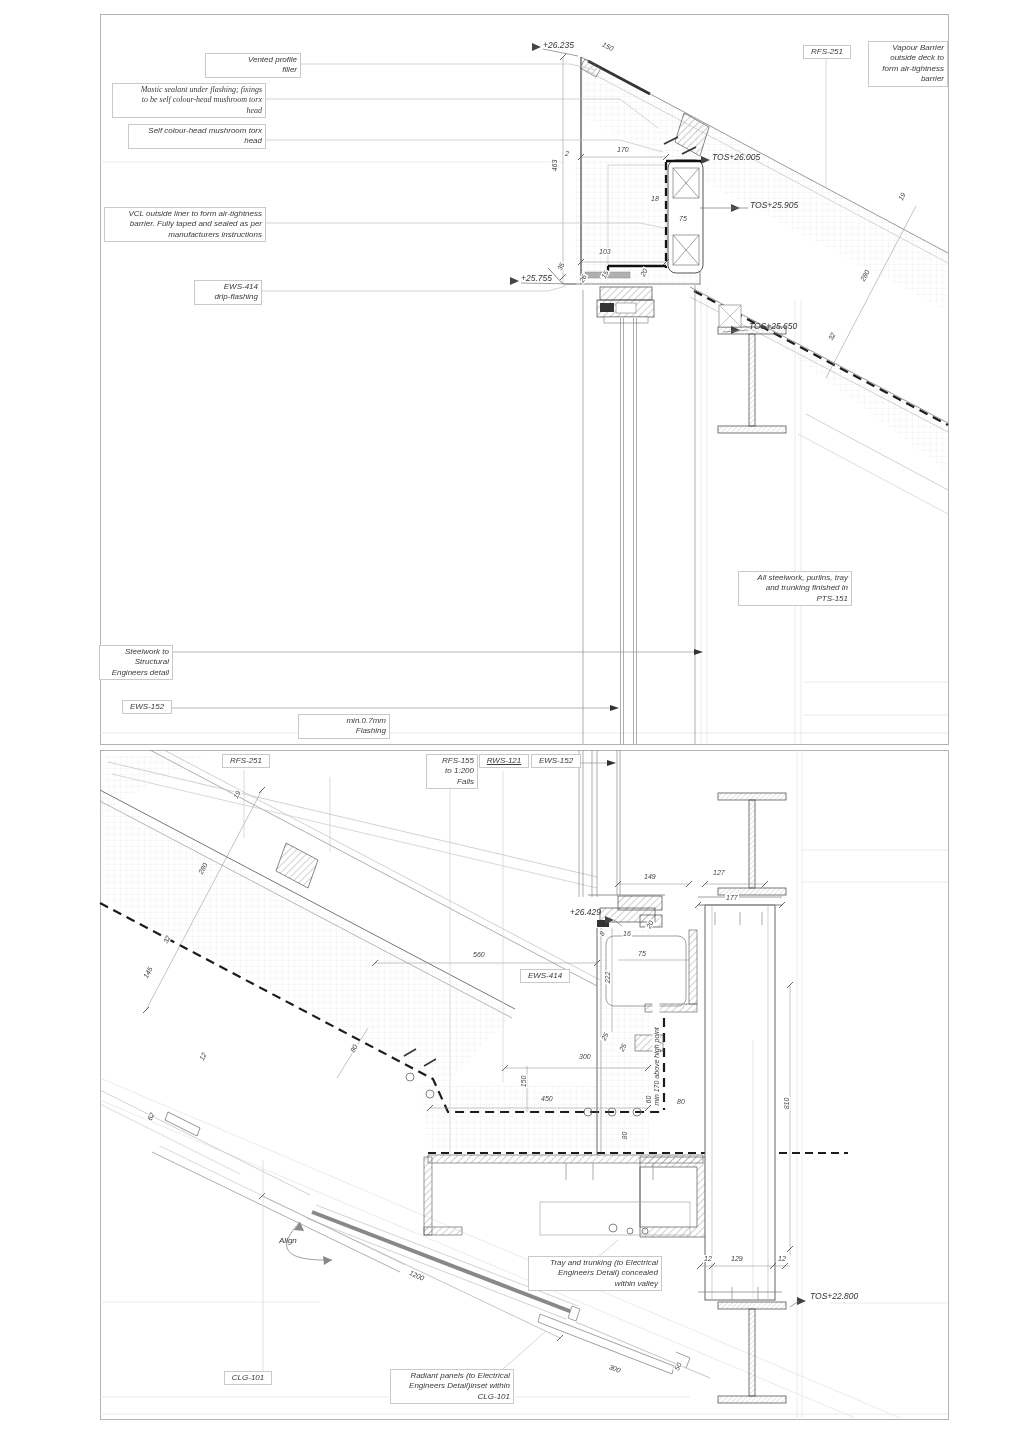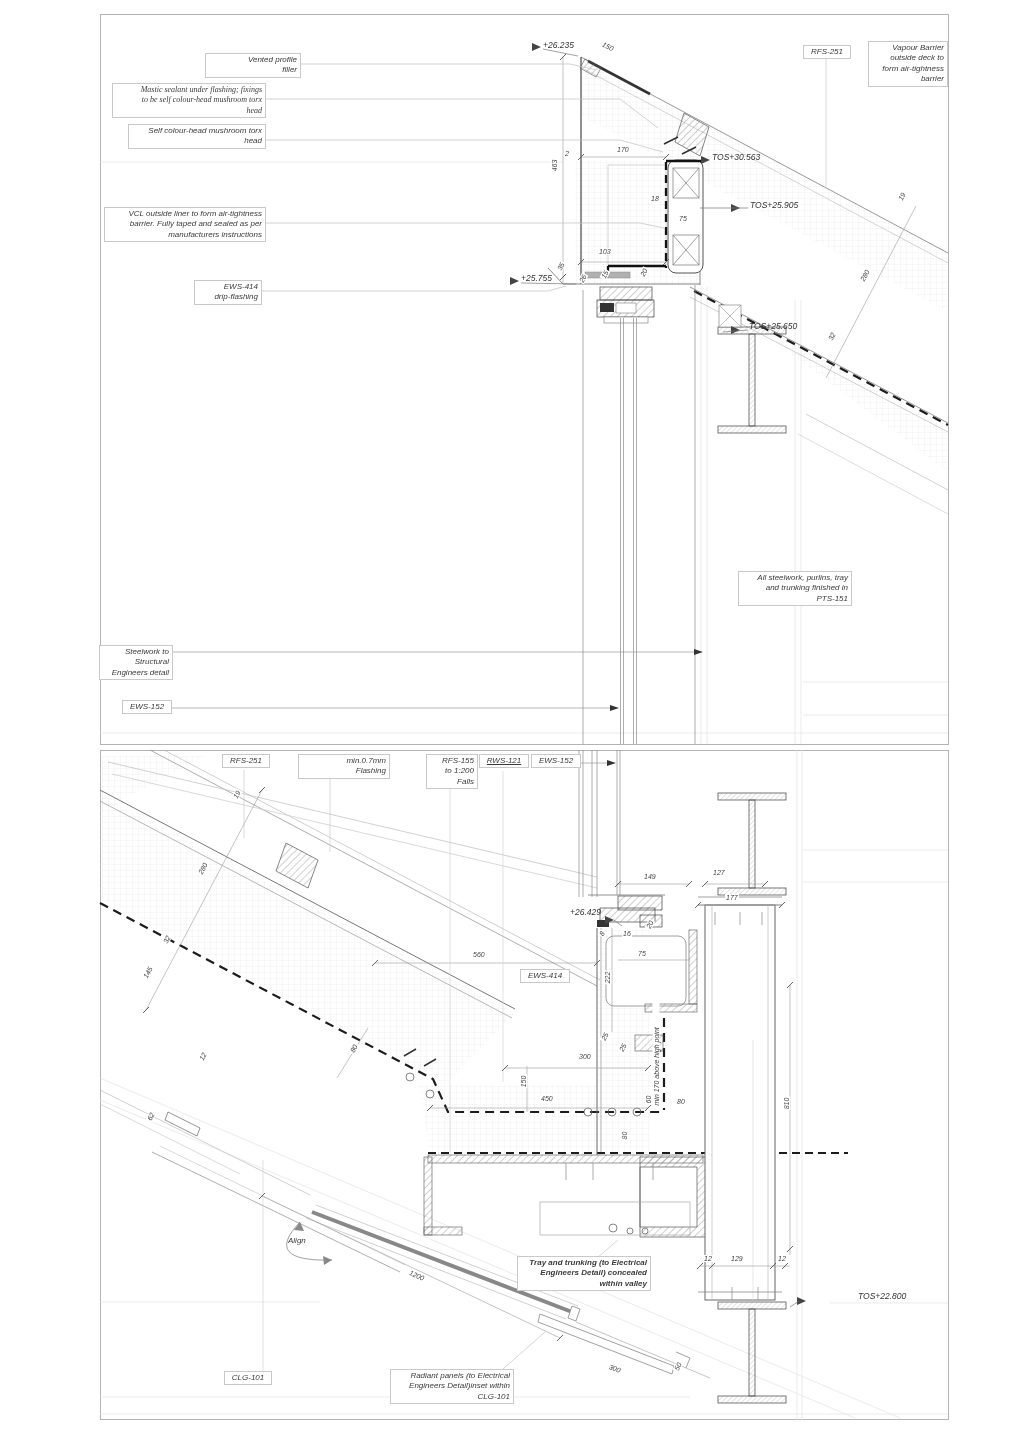--- a/index.html
+++ b/index.html
@@ -2,21 +2,21 @@
 <html><head>
 <meta charset="utf-8">
 <style>
   html,body{margin:0;padding:0;background:#fff;}
   #sheet{position:relative;width:1019px;height:1440px;background:#fff;overflow:hidden;
          font-family:"Liberation Sans",sans-serif;}
   svg{position:absolute;left:0;top:0;}
   .lbl{position:absolute;font:italic 8px/1.3 "Liberation Sans",sans-serif;color:#3a3a3a;
        background:#fff;border:1px solid #c9c9c9;padding:1px 3px;text-align:right;
        white-space:pre-line;}
-  .plain{border:none;background:transparent;margin-left:9px;}
+  .plain{border:none;background:transparent;}
   .lvl{position:absolute;font:italic 8.5px "Liberation Sans",sans-serif;color:#333;
        white-space:nowrap;background:transparent;}
   .dim{position:absolute;font:italic 7px "Liberation Sans",sans-serif;color:#444;
        white-space:nowrap;background:#fff;padding:0 1px;}
   .r28{transform:rotate(27.8deg);transform-origin:center;}
   .r25{transform:rotate(24deg);transform-origin:center;}
   .r22{transform:rotate(22deg);transform-origin:center;}
   .rm62{transform:rotate(-62deg);transform-origin:center;}
   .rm65{transform:rotate(-65deg);transform-origin:center;}
   .rm90{transform:rotate(-90deg);transform-origin:center;}
@@ -351,61 +351,61 @@
   <div class="lbl" style="left:803px;top:45px;width:40px;text-align:center;">RFS-251</div>
   <div class="lbl" style="left:868px;top:41px;width:72px;">Vapour Barrier
 outside deck to
 form air-tightness
 barrier</div>
   <div class="lbl" style="left:738px;top:571px;width:106px;">All steelwork, purlins, tray
 and trunking finished in
 PTS-151</div>
 
   <div class="lvl" style="left:543px;top:40px;">+26.235</div>
-  <div class="lvl" style="left:712px;top:152px;">TOS+30.563</div>
+  <div class="lvl" style="left:712px;top:152px;">TOS+26.005</div>
   <div class="lvl" style="left:750px;top:200px;">TOS+25.905</div>
   <div class="lvl" style="left:749px;top:321px;">TOS+25.650</div>
   <div class="lvl" style="left:521px;top:273px;text-align:center;">+25.755</div>
 
   <div class="dim r28" style="left:601px;top:43px;">150</div>
   <div class="dim" style="left:564px;top:150px;">2</div>
   <div class="dim rm90" style="left:548px;top:162px;">463</div>
   <div class="dim" style="left:616px;top:146px;">170</div>
   <div class="dim" style="left:650px;top:195px;">18</div>
   <div class="dim" style="left:678px;top:215px;">75</div>
   <div class="dim" style="left:598px;top:248px;">103</div>
   <div class="dim rm62" style="left:556px;top:263px;">35</div>
   <div class="dim rm62" style="left:578px;top:275px;">26</div>
   <div class="dim rm62" style="left:600px;top:271px;">15</div>
   <div class="dim rm62" style="left:639px;top:269px;">20</div>
   <div class="dim rm62" style="left:897px;top:193px;">19</div>
   <div class="dim rm62" style="left:858px;top:272px;">280</div>
   <div class="dim rm62" style="left:827px;top:333px;">32</div>
 
   <div class="lbl" style="left:222px;top:754px;width:40px;text-align:center;">RFS-251</div>
-  <div class="lbl" style="left:298px;top:754px;width:54px;padding-left:33px;">min.0.7mm
+  <div class="lbl" style="left:298px;top:714px;width:54px;padding-left:33px;">min.0.7mm
 Flashing</div>
   <div class="lbl" style="left:426px;top:754px;width:44px;">RFS-155
 to 1:200
 Falls</div>
   <div class="lbl" style="left:479px;top:754px;width:42px;text-align:center;text-decoration:underline;">RWS-121</div>
   <div class="lbl" style="left:531px;top:754px;width:42px;text-align:center;">EWS-152</div>
   <div class="lbl" style="left:520px;top:969px;width:42px;text-align:center;">EWS-414</div>
-  <div class="lbl" style="left:517px;top:1256px;width:126px;font-weight:bold;">Tray and trunking (to Electrical
+  <div class="lbl" style="left:528px;top:1256px;width:126px;">Tray and trunking (to Electrical
 Engineers Detail) concealed
 within valley</div>
   <div class="lbl" style="left:390px;top:1349px;width:116px;margin-top:20px;">Radiant panels (to Electrical
 Engineers Detail)inset within
 CLG-101</div>
   <div class="lbl" style="left:224px;top:1371px;width:40px;text-align:center;">CLG-101</div>
   <div class="lbl plain" style="left:276px;top:1235px;">Align</div>
   <div class="vtext" style="left:604px;top:1050px;width:104px;">min 170 above high point</div>
 
   <div class="lvl" style="left:570px;top:907px;">+26.429</div>
-  <div class="lvl" style="left:810px;top:1291px;margin-left:48px;">TOS+22.800</div>
+  <div class="lvl" style="left:810px;top:1291px;">TOS+22.800</div>
 
   <div class="dim rm62" style="left:232px;top:791px;">19</div>
   <div class="dim rm62" style="left:196px;top:865px;">280</div>
   <div class="dim rm62" style="left:162px;top:936px;">32</div>
   <div class="dim rm62" style="left:141px;top:969px;">145</div>
   <div class="dim rm62" style="left:198px;top:1053px;">12</div>
   <div class="dim rm62" style="left:146px;top:1113px;">62</div>
   <div class="dim rm62" style="left:349px;top:1045px;">80</div>
   <div class="dim" style="left:472px;top:951px;">560</div>
   <div class="dim" style="left:643px;top:873px;">149</div>

